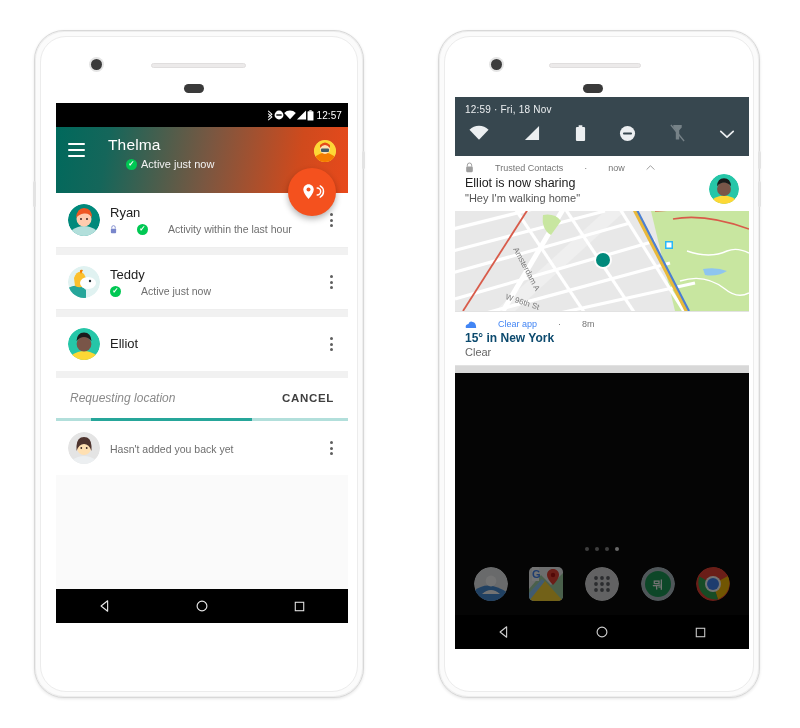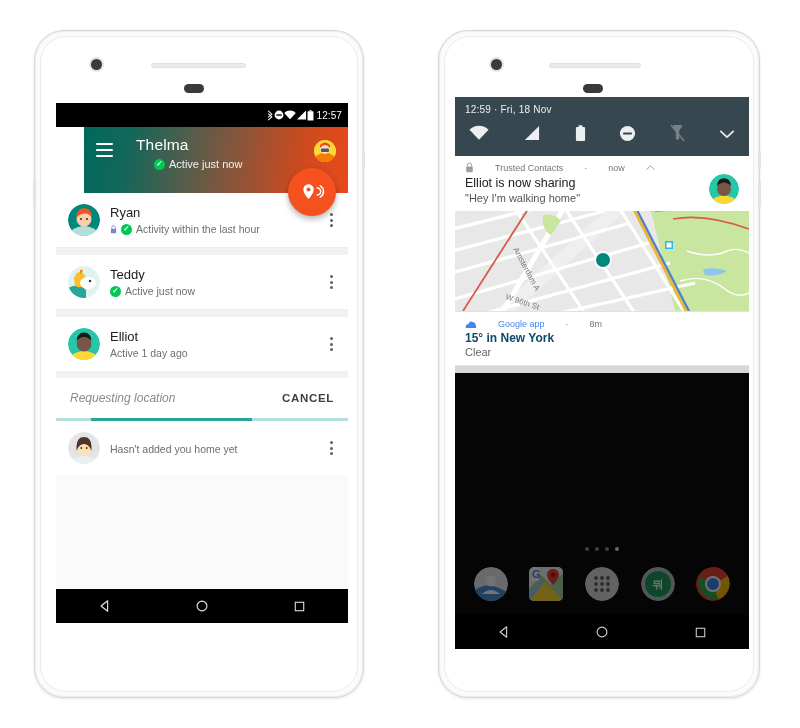--- a/index.html
+++ b/index.html
@@ -56,21 +56,21 @@
     display: flex; align-items: center; justify-content: flex-end;
     gap: 0; padding: 12px 6px; font-size: 9.5px;
   }
   .statusbar .sicon { display:inline-flex; align-items:center; }
   .statusbar .clock { margin-left: 2px; letter-spacing: .1px; font-size:10px; }
 
   .appbar {
     position: relative;
     height: 66px;
     background: linear-gradient(100deg, #00695C 0%, #15665a 18%, #7a5741 52%, #cf4a1d 82%, #e8491b 100%);
-    color: #fff; padding: 9px 10px 0 10px; margin-left: 28px;
+    color: #fff; padding: 9px 10px 0 10px;
   }
   .hamburger { position:absolute; left:12px; top:16px; width:17px; }
   .hamburger span { display:block; height:2px; background:#fff; margin-bottom:4px; border-radius:1px; }
   .appbar-title { margin-left: 42px; font-size: 15.5px; font-weight: 500; letter-spacing: .15px; }
   .appbar-sub {
     margin-left: 60px; margin-top: 4px; font-size: 11px;
     display:flex; align-items:center; gap:4px; color:#f2f2f2;
   }
   .check-badge {
     width:11px; height:11px; border-radius:50%; background:#00C853;
@@ -96,21 +96,21 @@
     background:#fff; display:flex; align-items:center; gap:10px;
     padding: 11px 10px 11px 12px; position:relative;
     border-bottom: 1px solid #eeeeee;
   }
   .row + .sep { height: 7px; background:#f1f1f1; }
   .avatar { width:32px; height:32px; border-radius:50%; flex:none; overflow:hidden; }
   .row-text { flex:1; min-width:0; }
   .row-name { font-size:13px; color:#212121; font-weight:500; line-height:1.25; }
   .row-sub {
     font-size:10.5px; color:#6e6e6e; margin-top:2px;
-    display:flex; align-items:center; gap:4px;
+    display:flex; align-items:center; gap:20px;
   }
   .lock-icon { width:7px; height:9px; flex:none; }
   .kebab { width:14px; display:flex; flex-direction:column; align-items:center; gap:2.5px; flex:none; cursor:pointer; }
   .kebab i { width:3px; height:3px; border-radius:50%; background:#5f5f5f; display:block; }
 
   .requesting {
     background:#fff; display:flex; align-items:center; justify-content:space-between;
     padding: 13px 14px 13px 14px; position:relative;
   }
   .requesting-label { font-size:12px; color:#8a8a8a; font-style:italic; }
@@ -312,23 +312,20 @@
           <div class="avatar">
             <svg width="32" height="32" viewBox="0 0 32 32">
               <circle cx="16" cy="16" r="16" fill="#26C6A8"></circle>
               <path d="M4 27 Q16 19 28 27 L28 32 L4 32 Z" fill="#FDD835"></path>
               <circle cx="16" cy="16" r="7.4" fill="#795548"></circle>
               <path d="M8.5 13 Q9 4.5 16 4.5 Q23 4.5 23.5 13 Q20 9 16 9 Q12 9 8.5 13 Z" fill="#1b1b1b"></path>
             </svg>
           </div>
           <div class="row-text">
             <div class="row-name">Elliot</div>
-            <div class="row-sub">
-              <span>Active 1 day ago</span>
-            </div>
           </div>
           <div class="kebab">
               <i></i>
               <i></i>
               <i></i>
             </div>
         </div>
         <div class="sep"></div>
 
         <div class="requesting">
@@ -346,21 +343,21 @@
               <circle cx="16" cy="16" r="16" fill="#E4E4E4"></circle>
               <path d="M4 28 Q16 20 28 28 L28 32 L4 32 Z" fill="#ECEFF1"></path>
               <circle cx="16" cy="16" r="7" fill="#FFE0B2"></circle>
               <path d="M8.5 14 Q9 5 16 5 Q23 5 23.5 14 L23.5 19 Q21 12 16 12 Q11 12 8.5 19 Z" fill="#4E342E"></path>
               <circle cx="13.3" cy="16" r=".9" fill="#3E2723"></circle>
                 <circle cx="18.7" cy="16" r=".9" fill="#3E2723"></circle>
             </svg>
           </div>
           <div class="row-text">
             <div class="row-sub">
-              <span>Hasn't added you home yet</span>
+              <span>Hasn't added you back yet</span>
             </div>
           </div>
           <div class="kebab">
               <i></i>
               <i></i>
               <i></i>
             </div>
         </div>
       </div>
 
@@ -494,21 +491,21 @@
           <circle cx="148" cy="49" r="9" fill="#ffffff" opacity=".85"></circle>
           <circle cx="148" cy="49" r="7" fill="#00897B"></circle>
         </svg>
       </div>
 
       <div class="notif weather">
         <div class="notif-head">
           <svg width="12" height="9" viewBox="0 0 14 10">
             <path d="M1 9 Q0 5 4 4.5 Q5.5 0.5 9 2 Q13 2.5 13 9 Z" fill="#4285F4"></path>
           </svg>
-          <span class="app-name" style="color:#4285F4">Google app</span>
+          <span class="app-name" style="color:#4285F4">Clear app</span>
           <span>·</span>
           <span>8m</span>
         </div>
         <div class="notif-body">
           <div class="w-title">15° in New York</div>
           <div class="w-sub">Clear</div>
         </div>
       </div>
 
       <div class="gap-dark"></div>

